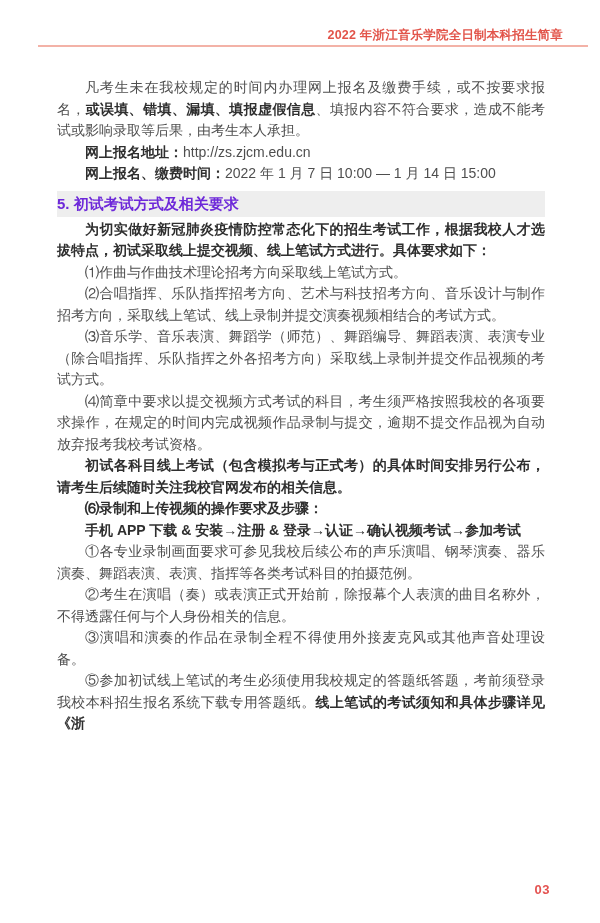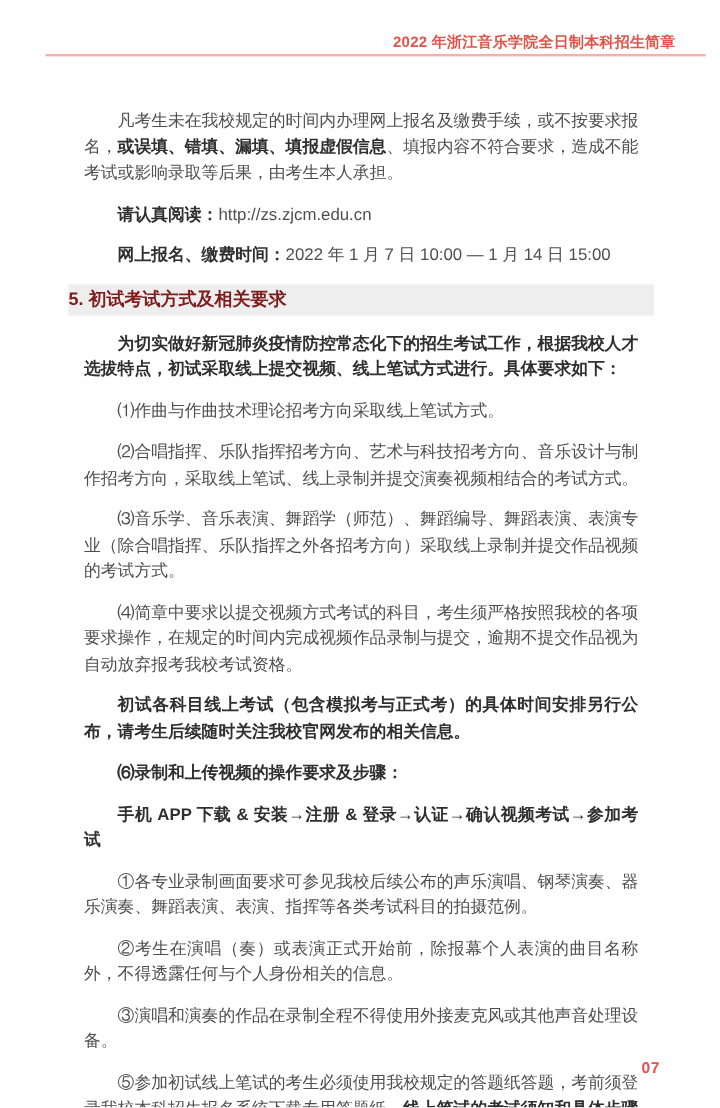--- a/index.html
+++ b/index.html
@@ -34,29 +34,29 @@
     top: 77px;
     left: 57px;
     width: 488px;
     font-size: 14px;
     line-height: 21.5px;
     color: #4e4e4e;
     text-align: justify;
     text-justify: inter-ideograph;
   }
   .doc-body p.para {
-    margin: 13px;
+    margin: 0;
     padding: 0;
   }
   .doc-body p.para.indent { text-indent: 2em; }
   .doc-body .b { font-weight: bold; color: #2f2f2f; }
   .section-heading {
-    margin: 6px 0 13px 0;
+    margin: 6px 0 2px 0;
     background: #eeeeee;
-    color: #7f1d1d;
+    color: #6d28d9;
     font-weight: bold;
     font-size: 15px;
     line-height: 26px;
     height: 26px;
     text-align: left;
     text-indent: 0;
   }
   .page-number {
     position: absolute;
     top: 882px;
@@ -69,31 +69,31 @@
 </style>
 </head>
 <body>
 
 <div class="page">
   <div class="doc-header-title">2022 年浙江音乐学院全日制本科招生简章</div>
   <div class="doc-header-rule"></div>
 
   <div class="doc-body">
       <p class="para indent"><span>凡考生未在我校规定的时间内办理网上报名及缴费手续，或不按要求报名，</span><span class="b">或误填、错填、漏填、填报虚假信息</span><span>、填报内容不符合要求，造成不能考试或影响录取等后果，由考生本人承担。</span></p>
-      <p class="para indent"><span class="b">请认真阅读：</span><span>http://zs.zjcm.edu.cn</span></p>
+      <p class="para indent"><span class="b">网上报名地址：</span><span>http://zs.zjcm.edu.cn</span></p>
       <p class="para indent"><span class="b">网上报名、缴费时间：</span><span>2022 年 1 月 7 日 10:00 — 1 月 14 日 15:00</span></p>
       <div class="section-heading">5. 初试考试方式及相关要求</div>
       <p class="para indent"><span class="b">为切实做好新冠肺炎疫情防控常态化下的招生考试工作，根据我校人才选拔特点，初试采取线上提交视频、线上笔试方式进行。具体要求如下：</span></p>
       <p class="para indent"><span>⑴作曲与作曲技术理论招考方向采取线上笔试方式。</span></p>
       <p class="para indent"><span>⑵合唱指挥、乐队指挥招考方向、艺术与科技招考方向、音乐设计与制作招考方向，采取线上笔试、线上录制并提交演奏视频相结合的考试方式。</span></p>
       <p class="para indent"><span>⑶音乐学、音乐表演、舞蹈学（师范）、舞蹈编导、舞蹈表演、表演专业（除合唱指挥、乐队指挥之外各招考方向）采取线上录制并提交作品视频的考试方式。</span></p>
       <p class="para indent"><span>⑷简章中要求以提交视频方式考试的科目，考生须严格按照我校的各项要求操作，在规定的时间内完成视频作品录制与提交，逾期不提交作品视为自动放弃报考我校考试资格。</span></p>
       <p class="para indent"><span class="b">初试各科目线上考试（包含模拟考与正式考）的具体时间安排另行公布，请考生后续随时关注我校官网发布的相关信息。</span></p>
       <p class="para indent"><span class="b">⑹录制和上传视频的操作要求及步骤：</span></p>
       <p class="para indent"><span class="b">手机 APP 下载 &amp; 安装→注册 &amp; 登录→认证→确认视频考试→参加考试</span></p>
       <p class="para indent"><span>①各专业录制画面要求可参见我校后续公布的声乐演唱、钢琴演奏、器乐演奏、舞蹈表演、表演、指挥等各类考试科目的拍摄范例。</span></p>
       <p class="para indent"><span>②考生在演唱（奏）或表演正式开始前，除报幕个人表演的曲目名称外，不得透露任何与个人身份相关的信息。</span></p>
       <p class="para indent"><span>③演唱和演奏的作品在录制全程不得使用外接麦克风或其他声音处理设备。</span></p>
       <p class="para indent"><span>⑤参加初试线上笔试的考生必须使用我校规定的答题纸答题，考前须登录我校本科招生报名系统下载专用答题纸。</span><span class="b">线上笔试的考试须知和具体步骤详见《浙</span></p>
     </div>
 
-  <div class="page-number">07</div>
+  <div class="page-number">03</div>
 </div>
 
 </body></html>

